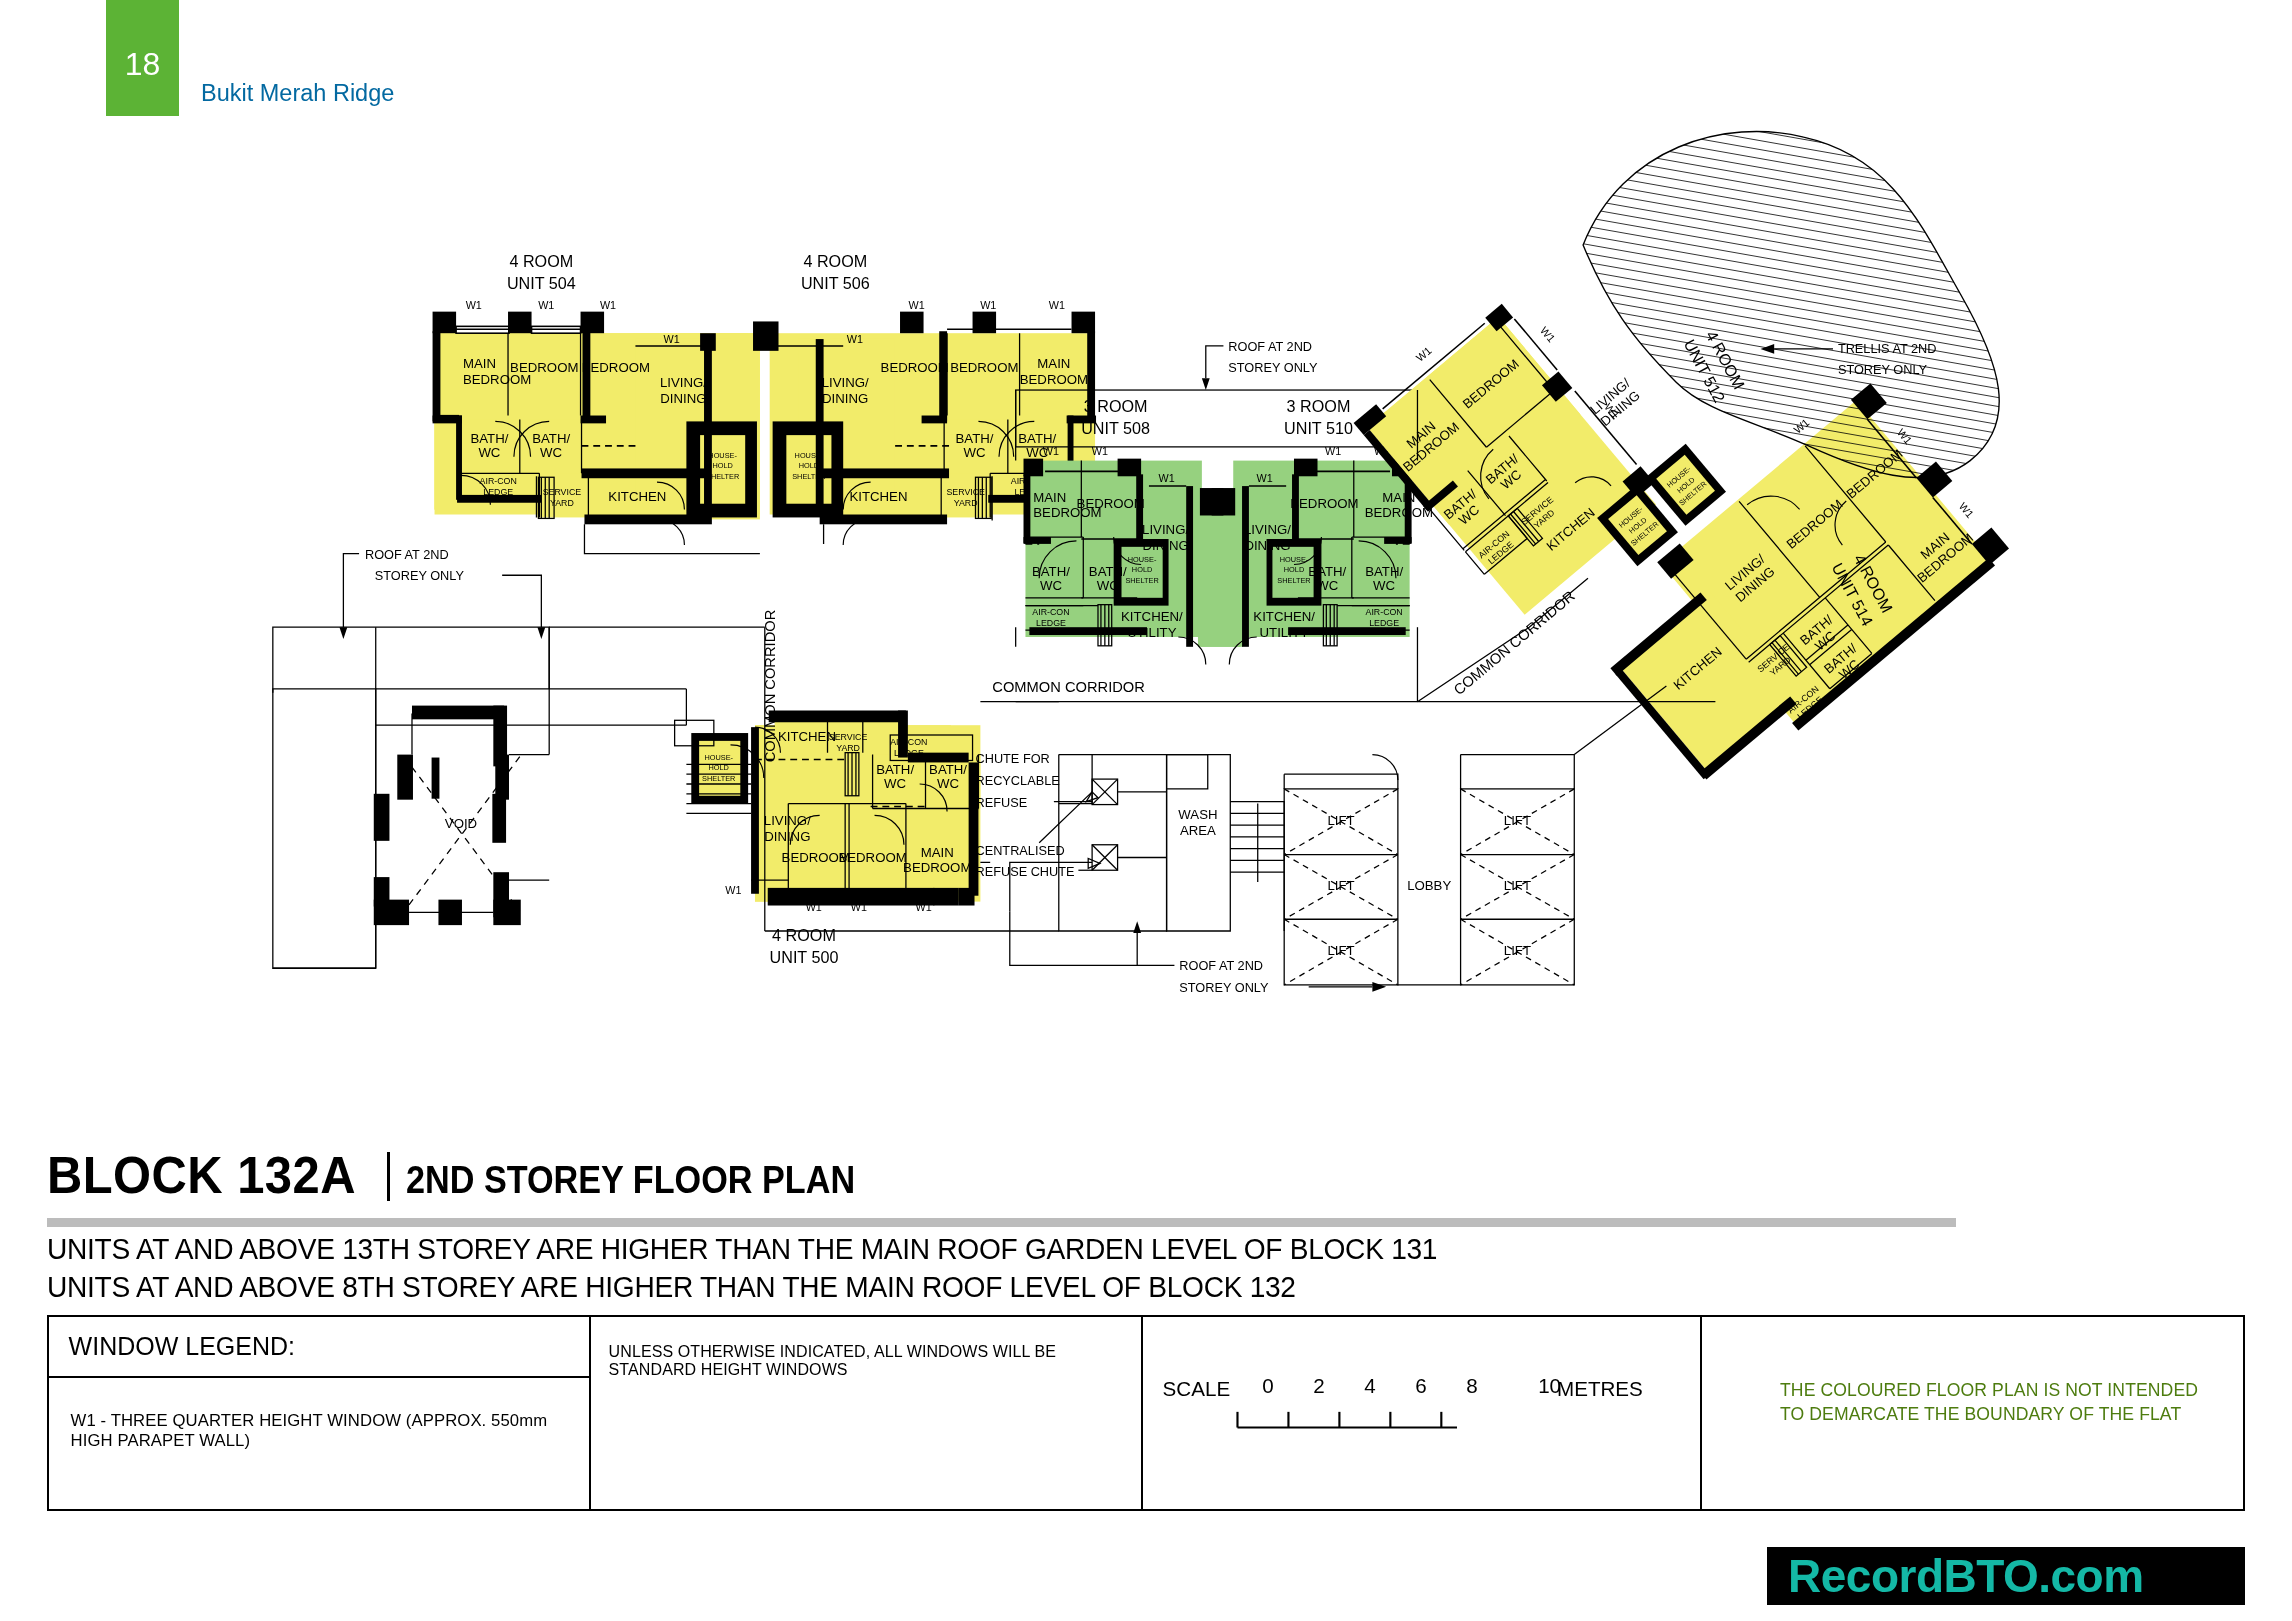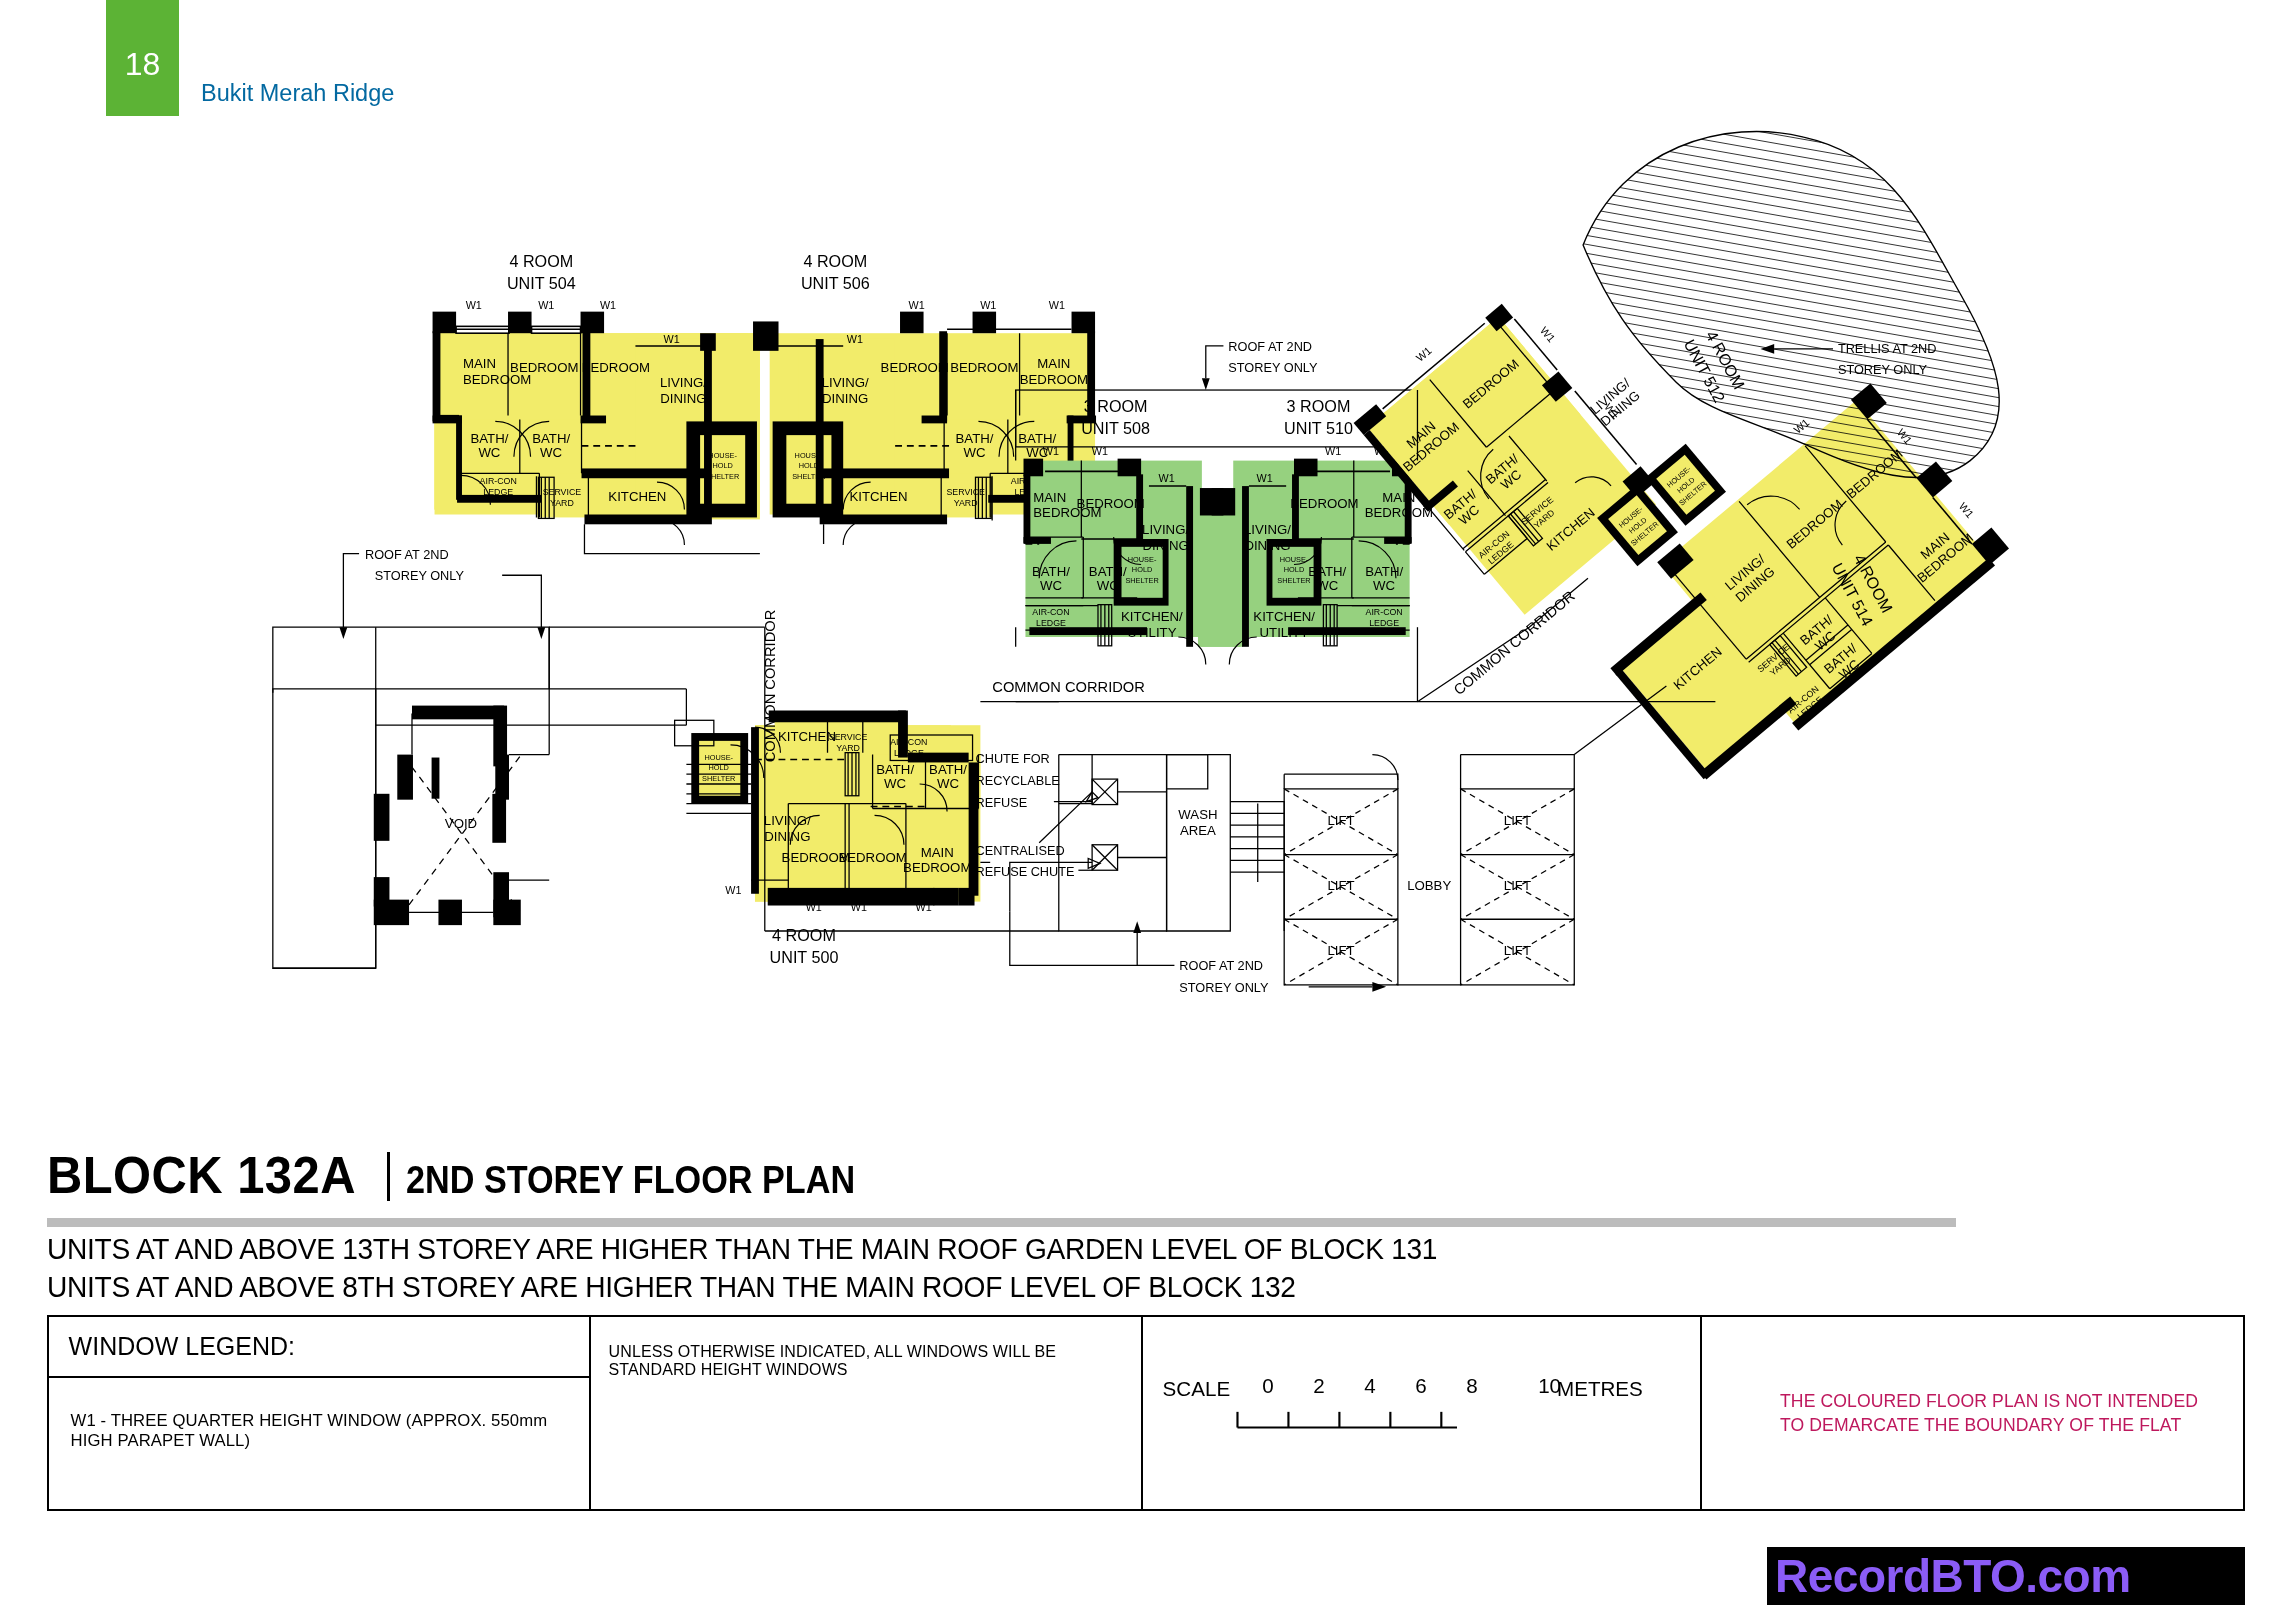--- a/index.html
+++ b/index.html
@@ -42,27 +42,27 @@
   #lgc3{width:559px;}
   #lgc4{flex:1;}
   #lg-head{height:61px;border-bottom:2.9px solid #000;box-sizing:border-box;
            display:flex;align-items:center;padding-left:19.6px;font-size:25px;}
   #lg-body{padding:33px 0 0 21.6px;font-size:16.7px;letter-spacing:0.1px;}
   #lg-note{padding:25.5px 0 0 17.6px;font-size:16px;letter-spacing:0.1px;}
   #scale-wrap{position:absolute;left:19.6px;top:57px;width:100%;}
   #scale-labels{display:flex;align-items:baseline;font-size:20.6px;}
   #scale-labels .sc-word{margin-right:32px;}
   #scale-ticks{position:relative;margin-top:3.9px;}
-  #disclaimer{position:absolute;left:78px;top:73px;font-size:17.6px;line-height:1.35;
-              color:#be185d;letter-spacing:0.1px;}
+  #disclaimer{position:absolute;left:78px;top:62px;font-size:17.6px;line-height:1.35;
+              color:#4d7c0f;letter-spacing:0.1px;}
 
   
   #logo{position:absolute;left:1767px;top:1547px;width:478px;height:58px;
-        background:#000;color:#8b5cf6;display:flex;align-items:center;
-        padding-left:8px;box-sizing:border-box;
+        background:#000;color:#14b8a6;display:flex;align-items:center;
+        padding-left:21px;box-sizing:border-box;
         font-size:46px;font-weight:bold;letter-spacing:-0.5px;}
 
   text{font-family:"Liberation Sans",sans-serif;}
 </style>
 </head>
 <body>
 
 <div id="page-badge"></div>
 <div id="page-num">18</div>
 <div id="proj-name">Bukit Merah Ridge</div>

